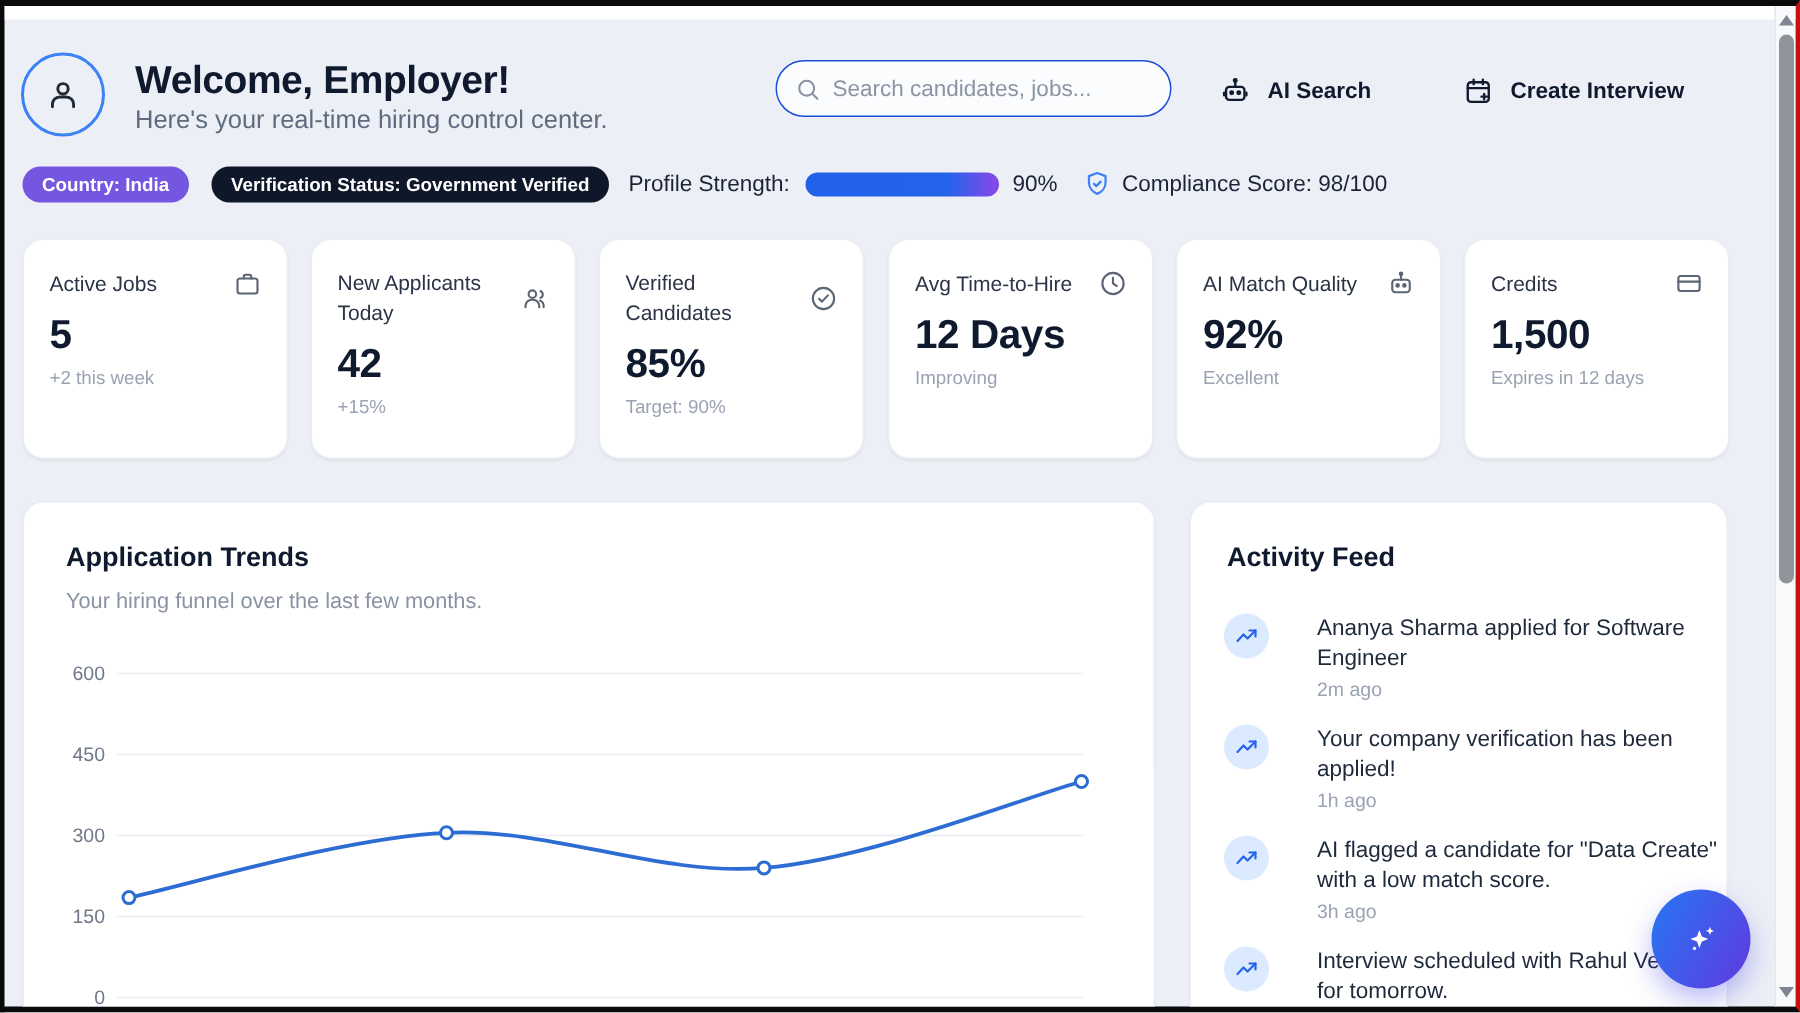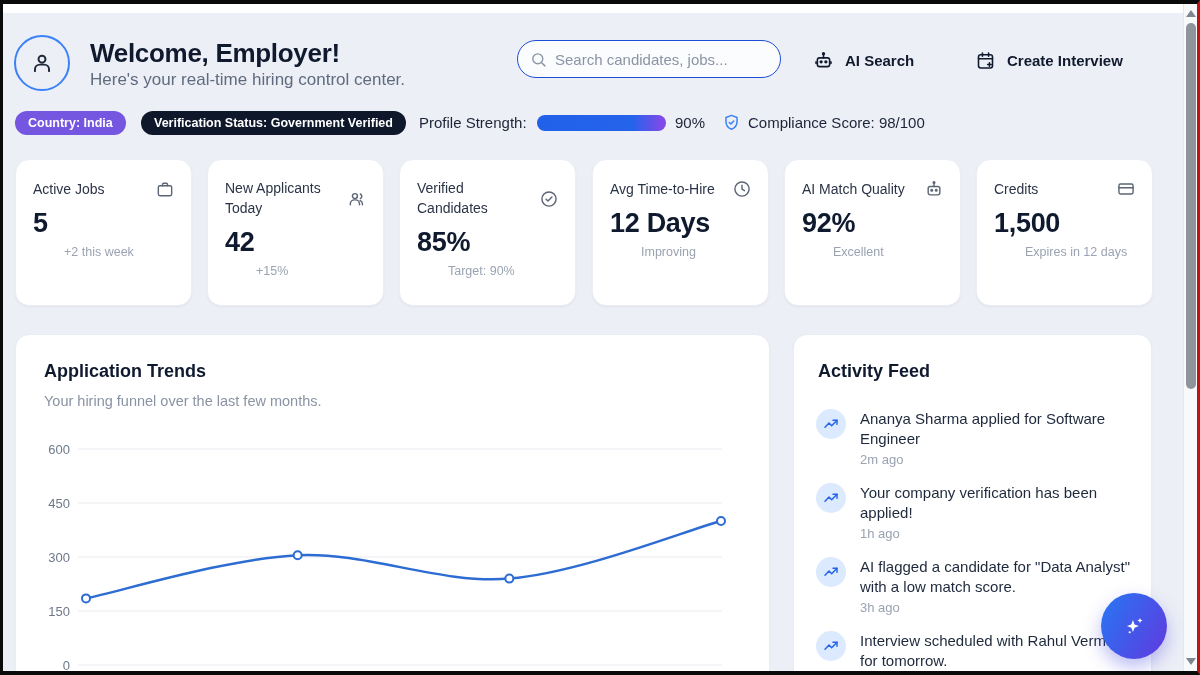--- a/index.html
+++ b/index.html
@@ -56,37 +56,37 @@
   
   .card {
     position:absolute; top:155px; width:177px; height:147px; background:#fff;
     border:1px solid #eceef4; border-radius:14px; box-shadow:0 1px 2px rgba(16,24,40,.05);
     padding:18px 16px 0 17px;
   }
   .card .head { display:flex; justify-content:space-between; align-items:center; }
   .card .lbl { font-size:14px; font-weight:500; color:#2b3446; line-height:20px; max-width:118px; }
   .card .cicon { color:#5b6575; margin-top:1px; }
   .card .val { font-size:27px; font-weight:700; color:#0f1a2e; margin-top:9px; letter-spacing:-0.3px; }
-  .card .sub { font-size:12.5px; color:#9aa3b2; margin-top:6px;margin-left:31px; }
+  .card .sub { font-size:12.5px; color:#9aa3b2; margin-top:6px; }
 
   
   .panel {
     position:absolute; top:330px; background:#fff; border:1px solid #e9ecf2; border-radius:14px;
     box-shadow:0 1px 2px rgba(16,24,40,.04);
   }
   #panel-trends { left:12px; width:755px; height:360px; }
   #panel-feed   { left:790px; width:359px; height:360px; }
   .p-title { font-size:18px; font-weight:700; color:#0f1a2e; }
   #panel-trends .p-title { position:absolute; left:28px; top:26px; }
   #panel-trends .p-sub   { position:absolute; left:28px; top:58px; font-size:14.5px; color:#8a93a3; }
   #trends-svg { position:absolute; left:16px; top:96px; }
 
   #panel-feed .p-title { position:absolute; left:24px; top:26px; }
   .feed-list { position:absolute; left:22px; top:74px; width:315px; }
-  .feed-item { display:flex; gap:14px; margin-bottom:16px; cursor:pointer; }
+  .feed-item { display:flex; gap:32px; margin-bottom:16px; cursor:pointer; }
   .feed-ic {
     flex:0 0 30px; width:30px; height:30px; border-radius:50%; background:#dbeafe; color:#2563eb;
     display:flex; align-items:center; justify-content:center;
   }
   .feed-txt { font-size:15px; color:#1e293b; line-height:20px; width:272px; }
   .feed-time { font-size:13px; color:#9aa3b2; margin-top:3px; }
 
   
   .fab {
     position:absolute; left:1098px; top:589px; width:66px; height:66px; border-radius:50%;
@@ -319,21 +319,21 @@
       </div>
 
       <div class="feed-item">
         <span class="feed-ic">
           <svg width="16" height="16" viewBox="0 0 24 24" fill="none" stroke="currentColor" stroke-width="2.2" stroke-linecap="round" stroke-linejoin="round">
             <polyline points="3,17 9,10.5 13,14.5 21,6.5"></polyline>
               <polyline points="15,6.5 21,6.5 21,12.5"></polyline>
           </svg>
         </span>
         <div>
-          <div class="feed-txt">AI flagged a candidate for "Data Analyst" with a low match score.</div>
+          <div class="feed-txt">AI flagged a candidate for "Data Create" with a low match score.</div>
           <div class="feed-time">3h ago</div>
         </div>
       </div>
 
       <div class="feed-item">
         <span class="feed-ic">
           <svg width="16" height="16" viewBox="0 0 24 24" fill="none" stroke="currentColor" stroke-width="2.2" stroke-linecap="round" stroke-linejoin="round">
             <polyline points="3,17 9,10.5 13,14.5 21,6.5"></polyline>
               <polyline points="15,6.5 21,6.5 21,12.5"></polyline>
           </svg>

